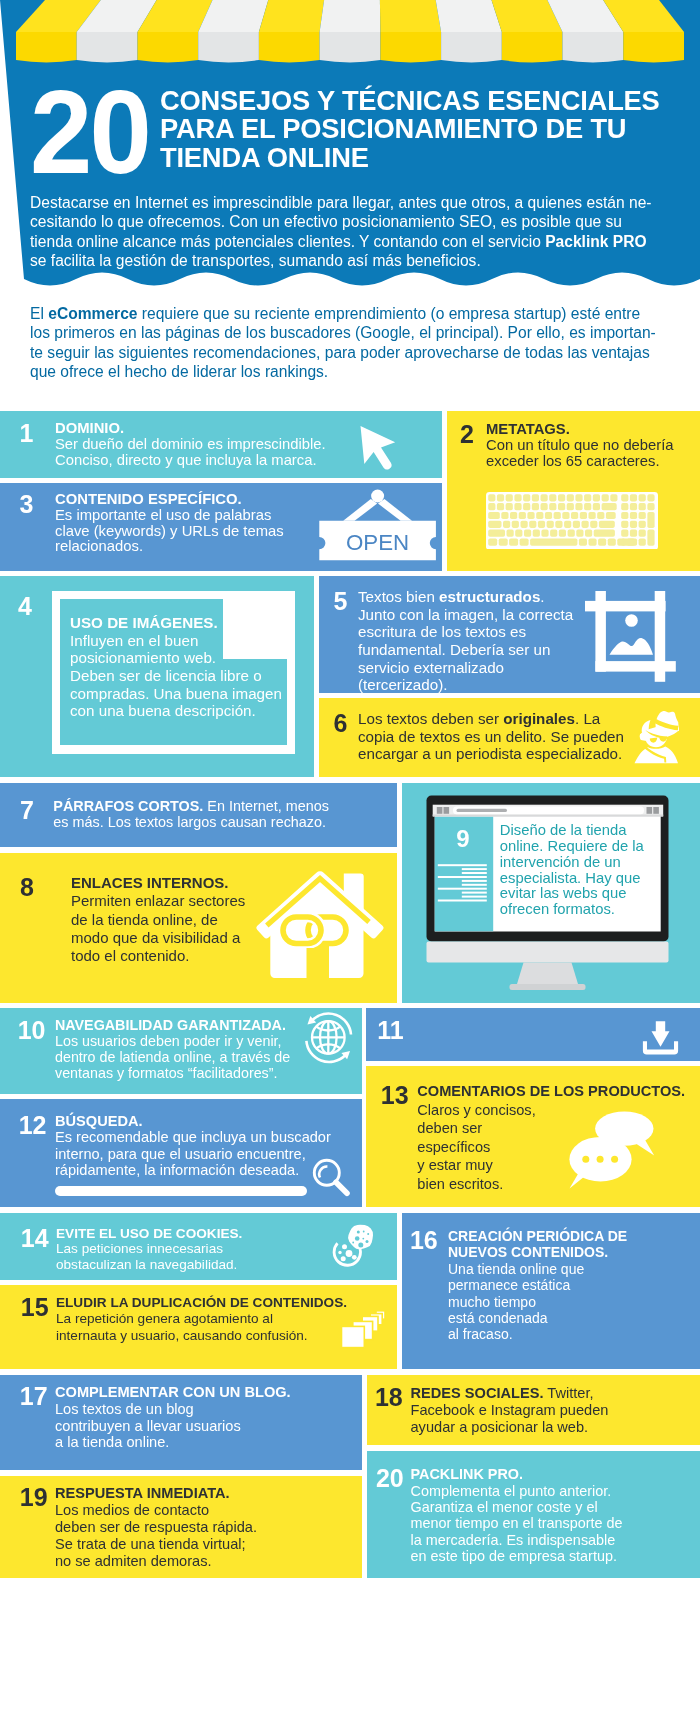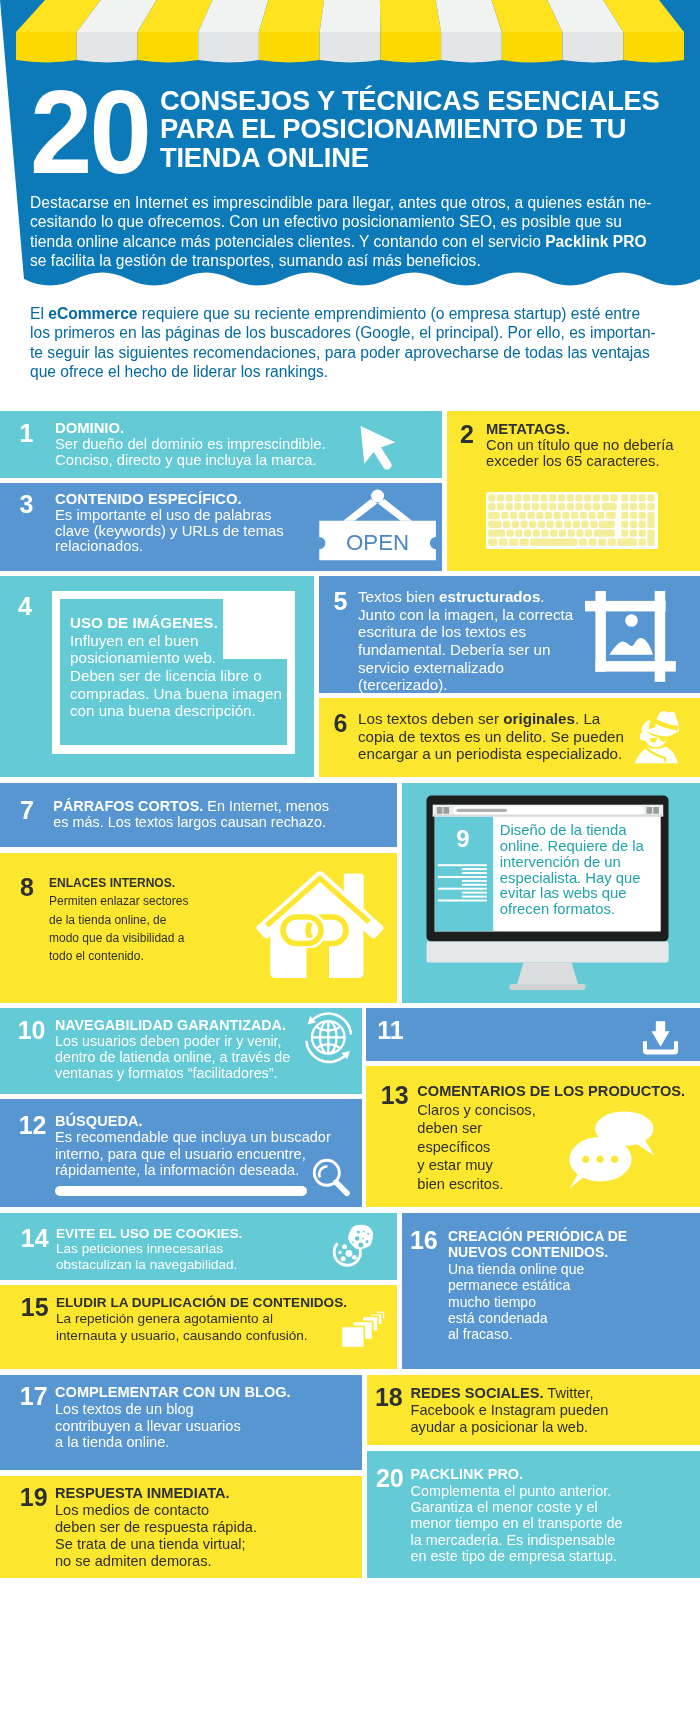--- a/index.html
+++ b/index.html
@@ -130,21 +130,21 @@
   <div class="body cw" style="left:55px;top:492.0px;font-size:14.8px;line-height:15.8px"><b>CONTENIDO ESPECÍFICO.</b><br>Es importante el uso de palabras<br>clave (keywords) y URLs de temas<br>relacionados.</div>
   <div class="num cw" style="right:668.0px;top:593.5px">4</div>
   <div class="body cw" style="left:70px;top:614.3px;font-size:15.2px;line-height:17.6px"><b>USO DE IMÁGENES.</b><br>Influyen en el buen<br>posicionamiento web.<br>Deben ser de licencia libre o<br>compradas. Una buena imagen<br>con una buena descripción.</div>
   <div class="num cw" style="right:352.5px;top:588.5px">5</div>
   <div class="body cw" style="left:358px;top:588.3px;font-size:15.2px;line-height:17.6px">Textos bien <b>estructurados</b>.<br>Junto con la imagen, la correcta<br>escritura de los textos es<br>fundamental. Debería ser un<br>servicio externalizado<br>(tercerizado).</div>
   <div class="num cd" style="right:352.5px;top:710.5px">6</div>
   <div class="body cd" style="left:358px;top:710.3px;font-size:15.2px;line-height:17.6px">Los textos deben ser <b>originales</b>. La<br>copia de textos es un delito. Se pueden<br>encargar a un periodista especializado.</div>
   <div class="num cw" style="right:666.2px;top:798.0px">7</div>
   <div class="body cw" style="left:53.3px;top:797.9px;font-size:14.4px;line-height:16.6px"><b>PÁRRAFOS CORTOS.</b> En Internet, menos<br>es más. Los textos largos causan rechazo.</div>
   <div class="num cd" style="right:666.2px;top:875.0px">8</div>
-  <div class="body cd" style="left:49px;top:874.4px;font-size:12px;line-height:18.1px"><b>ENLACES INTERNOS.</b><br>Permiten enlazar sectores<br>de la tienda online, de<br>modo que da visibilidad a<br>todo el contenido.</div>
+  <div class="body cd" style="left:71px;top:874.4px;font-size:15.0px;line-height:18.1px"><b>ENLACES INTERNOS.</b><br>Permiten enlazar sectores<br>de la tienda online, de<br>modo que da visibilidad a<br>todo el contenido.</div>
   <div class="num cw" style="right:654.5px;top:1017.8px">10</div>
   <div class="body cw" style="left:55px;top:1018.0px;font-size:14.3px;line-height:15.9px"><b>NAVEGABILIDAD GARANTIZADA.</b><br>Los usuarios deben poder ir y venir,<br>dentro de latienda online, a través de<br>ventanas y formatos “facilitadores”.</div>
   <div class="num cw" style="right:296.3px;top:1018.0px">11</div>
   <div class="num cw" style="right:653.5px;top:1112.6px">12</div>
   <div class="body cw" style="left:55px;top:1112.7px;font-size:14.6px;line-height:16.4px"><b>BÚSQUEDA.</b><br>Es recomendable que incluya un buscador<br>interno, para que el usuario encuentre,<br>rápidamente, la información deseada.</div>
   <div class="num cd" style="right:291.4px;top:1083.1px">13</div>
   <div class="body cd" style="left:417.3px;top:1082.1px;font-size:14.6px;line-height:18.6px"><b>COMENTARIOS DE LOS PRODUCTOS.</b><br>Claros y concisos,<br>deben ser<br>específicos<br>y estar muy<br>bien escritos.</div>
   <div class="num cw" style="right:651.4px;top:1225.8px">14</div>
   <div class="body cw" style="left:56px;top:1226.1px;font-size:13.6px;line-height:15.2px"><b>EVITE EL USO DE COOKIES.</b><br>Las peticiones innecesarias<br>obstaculizan la navegabilidad.</div>
   <div class="num cd" style="right:651.4px;top:1294.9px">15</div>

